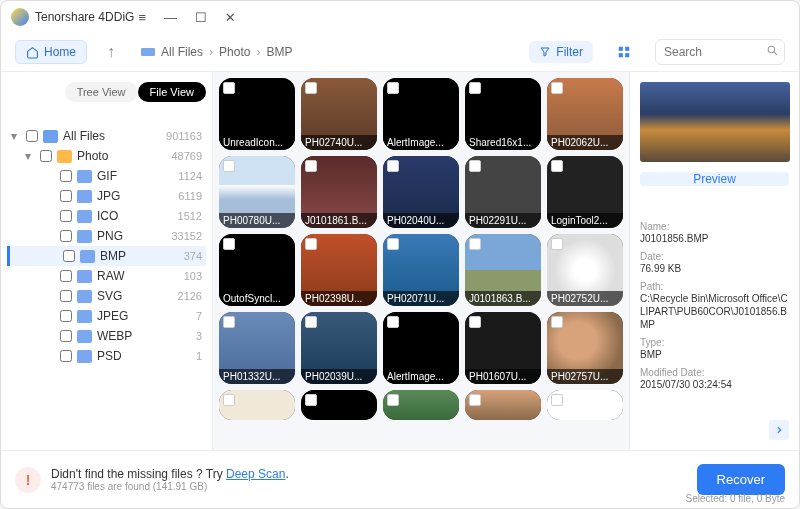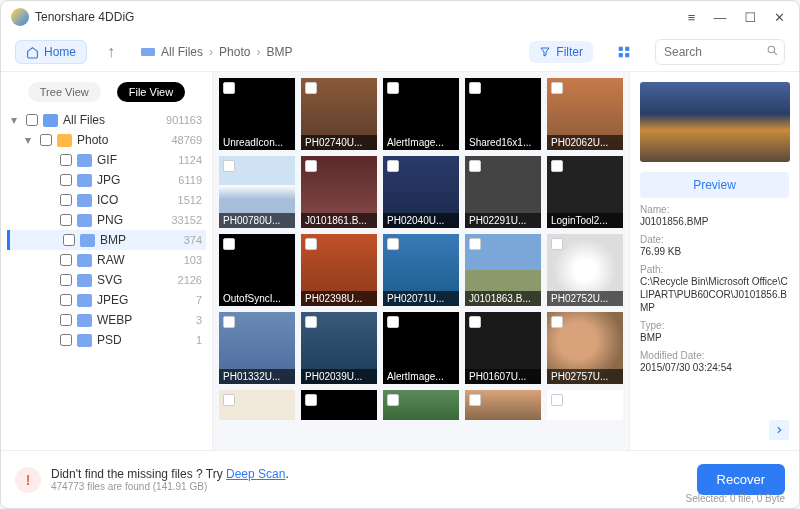--- a/index.html
+++ b/index.html
@@ -1,61 +1,61 @@
 <!DOCTYPE html>
 <html><head>
 <meta charset="utf-8">
 <style>
 *{box-sizing:border-box;margin:0;padding:0;font-family:"Segoe UI",Arial,sans-serif}
 body{background:#f5f5f5;width:800px;height:509px;overflow:hidden}
 .window{width:800px;height:509px;background:#fff;border:1px solid #ddd;border-radius:8px;display:flex;flex-direction:column}
-.titlebar{height:32px;display:flex;align-items:center;padding:0 10px;justify-content:space-between}
+.titlebar{height:32px;display:flex;align-items:center;padding:0 10px;}
 .brand{display:flex;align-items:center;gap:6px;font-size:12px;color:#333;font-weight:500}
 .brand-icon{width:18px;height:18px;border-radius:50%;background:linear-gradient(135deg,#ffd84a,#3b82f6);position:relative}
 .winctrl{display:flex;gap:10px;font-size:13px;color:#555}
 .winctrl span{cursor:pointer;padding:2px 4px}
 .toolbar{height:38px;display:flex;align-items:center;padding:0 14px;gap:20px}
 .btn-home{display:flex;align-items:center;gap:5px;background:#eaf3ff;border:1px solid #cfe4ff;border-radius:6px;padding:4px 10px;font-size:12px;color:#2c6fd6;cursor:pointer}
 .crumb{display:flex;align-items:center;gap:6px;font-size:12px;color:#666;margin-left:6px}
 .crumb-sep{color:#aaa}
 .spacer{flex:1}
 .btn-filter{display:flex;align-items:center;gap:5px;background:#eaf3ff;border-radius:6px;padding:4px 10px;font-size:12px;color:#2c6fd6;cursor:pointer}
 .gridicon{width:22px;height:22px;color:#3b82f6;display:flex;align-items:center;justify-content:center;cursor:pointer}
 .search{flex:0 0 130px;position:relative}
 .search input{width:100%;border:1px solid #e5e5e5;border-radius:6px;padding:5px 24px 5px 8px;font-size:12px}
 .search .mag{position:absolute;right:6px;top:5px;color:#999}
 .body{flex:1;display:flex;min-height:0;border-top:1px solid #eee}
 .sidebar{width:212px;border-right:1px solid #eee;display:flex;flex-direction:column;padding:8px 6px 0;font-size:12px;overflow:hidden}
-.viewtabs{display:flex;justify-content:center;gap:16px;margin:2px 0 8px}
+.viewtabs{display:flex;justify-content:flex-end;gap:0;margin:2px 0 24px}
 .tab{padding:4px 12px;border-radius:12px;font-size:11px;cursor:pointer}
 .tab.inactive{background:#f3f3f3;color:#666}
 .tab.active{background:#000000;color:#fff}
 .tree{flex:1;overflow:hidden}
 .row{display:flex;align-items:center;padding:3px 4px;gap:5px;cursor:pointer}
 .row .toggle{width:10px;color:#888}
 .row input[type=checkbox]{width:12px;height:12px}
 .row .ficon{width:15px;height:13px;background:#7aa7f0;border-radius:2px}
 .row .ficon.all{background:#6aa0ef}
 .row .ficon.photo{background:#ffb84a}
 .row .lbl{flex:1;color:#333}
 .row .cnt{color:#aaa;font-size:11px}
 .row.sel{background:#eaf3ff;border-left:3px solid #2d7cf6;padding-left:1px}
 .row.child{padding-left:38px}
 .row.allf{padding-left:4px}
 .row.photo{padding-left:18px}
 .grid{flex:1;background:#f5f7fa;padding:6px;overflow:hidden}
 .gridwrap{display:grid;grid-template-columns:repeat(5,1fr);gap:6px}
-.thumb{background:#333;border-radius:0;position:relative;height:72px;overflow:hidden}
+.thumb{background:#333;border-radius:13px;position:relative;height:72px;overflow:hidden}
 .thumb.cut{height:30px}
 .thumb .ck{position:absolute;top:4px;left:4px;width:12px;height:12px;background:#fff;border:1px solid #ccc;border-radius:2px;z-index:2}
 .thumb .cap{position:absolute;bottom:0;left:0;right:0;background:rgba(0,0,0,0.6);color:#fff;font-size:10px;padding:2px 4px;white-space:nowrap;overflow:hidden;text-overflow:ellipsis}
 .thumb .art{position:absolute;inset:0}
 .detail{width:170px;border-left:1px solid #eee;padding:10px;font-size:11px;color:#555;display:flex;flex-direction:column}
 .preview{width:150px;height:80px;background:linear-gradient(180deg,#47639c 0%,#2a3e66 40%,#c88b3a 60%,#5a4a3a 100%);border-radius:3px;margin:0 auto 10px}
-.btn-preview{background:#eaf3ff;color:#2d7cf6;border:none;width:100%;padding:6px;border-radius:4px;font-size:12px;cursor:pointer;margin-bottom:0}
+.btn-preview{background:#eaf3ff;color:#2d7cf6;border:none;width:100%;border-radius:4px;font-size:12px;cursor:pointer;margin-bottom:29px}
 .meta-lbl{color:#999;margin-top:6px;font-size:10px}
 .meta-val{color:#333;word-break:break-all;font-size:10px;line-height:1.3}
 .pager{align-self:flex-end;margin-top:auto;width:20px;height:20px;background:#eaf3ff;color:#2d7cf6;border-radius:3px;display:flex;align-items:center;justify-content:center;cursor:pointer}
 .footer{height:58px;border-top:1px solid #eee;display:flex;align-items:center;padding:0 14px;gap:10px}
 .warn{width:26px;height:26px;border-radius:50%;background:#fdecec;color:#f06b3e;display:flex;align-items:center;justify-content:center;font-weight:bold;font-size:14px}
 .foottext{font-size:12px;color:#333}
 .foottext .sub{font-size:10px;color:#999;display:block}
 .foottext a{color:#2d7cf6;}
 .btn-recover{background:#2d7cf6;color:#fff;border:none;border-radius:6px;padding:8px 20px;font-size:13px;cursor:pointer}
 .sel-info{position:absolute;bottom:4px;right:14px;font-size:10px;color:#999}

